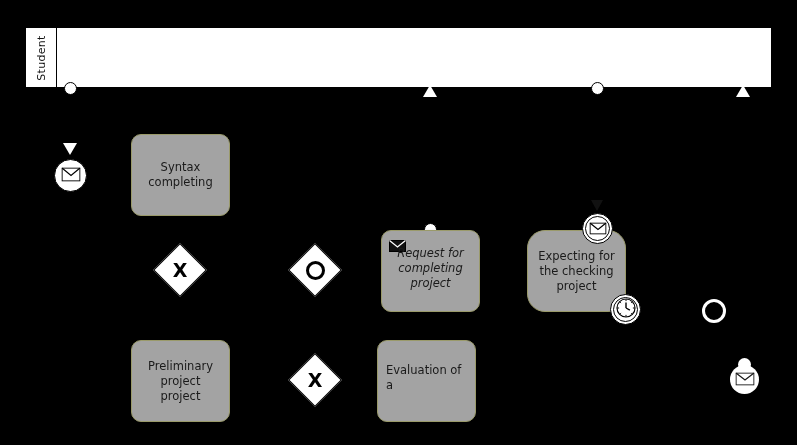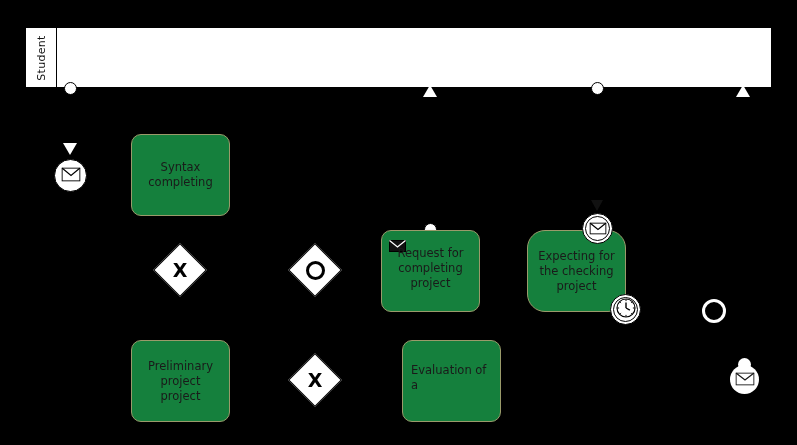--- a/index.html
+++ b/index.html
@@ -31,21 +31,21 @@
     left:50%;top:50%;
     transform:translate(-50%,-50%) rotate(-90deg);
     white-space:nowrap;
     font-size:11px;
     color:#111111;
     letter-spacing:.3px;
   }
   
   .task{
     position:absolute;
-    background:#15803d;
+    background:#a3a3a3;
     border:1px solid #9a9a6a;
     border-radius:10px;
     box-sizing:border-box;
     box-shadow:1px 1px 2px rgba(0,0,0,.45);
     padding-left:40px;
   }
   .task-label{
     position:absolute;
     left:6px;right:6px;
     top:50%;
@@ -203,21 +203,21 @@
   </div>
 
   <div class="gw-wrap" style="left:296px;top:361px;">
     <div class="gateway"></div>
     <div class="gw-icon">
       <span class="gw-x">X</span>
     </div>
   </div>
 
   <div class="conn-dot" style="left:424px;top:223px;"></div>
-  <div class="task" style="left:381px;top:230px;width:99px;height:82px;">
+  <div class="task" style="left:381px;top:230px;width:99px;height:82px;font-style:italic;">
     <span class="send-marker">
       <svg width="17" height="12" viewBox="0 0 17 12">
         <rect x="0.5" y="0.5" width="16" height="11" fill="#111111" stroke="#000000" stroke-width="1"></rect>
         <polyline points="0.5,0.5 8.5,7 16.5,0.5" fill="none" stroke="#ffffff" stroke-width="1.3"></polyline>
       </svg>
     </span>
     <div class="task-label up">
       <span>Request for</span><br>
       <span>completing</span><br>
       <span>project</span>
@@ -255,21 +255,21 @@
         <line x1="4.4" y1="4.4" x2="5.6" y2="5.6" stroke="#000" stroke-width=".8"></line>
         <line x1="15.4" y1="4.4" x2="16.6" y2="5.6" stroke="#000" stroke-width=".8"></line>
         <line x1="4.4" y1="16.6" x2="5.6" y2="15.4" stroke="#000" stroke-width=".8"></line>
         <line x1="15.4" y1="16.6" x2="16.6" y2="15.4" stroke="#000" stroke-width=".8"></line>
         <line x1="10.5" y1="10.5" x2="10.5" y2="5" stroke="#000" stroke-width="1.4"></line>
         <line x1="10.5" y1="10.5" x2="14.4" y2="12.6" stroke="#000" stroke-width="1.4"></line>
       </svg>
     </span>
   </div>
 
-  <div class="task" style="left:402px;top:340px;width:99px;height:82px;">
+  <div class="task" style="left:377px;top:340px;width:99px;height:82px;">
     <div class="task-label left up">
       <span>Evaluation of a</span><br>
     </div>
   </div>
 
   <div class="event ev-end-plain" style="left:702px;top:299px;width:24px;height:24px;"></div>
 
   <div class="conn-dot" style="left:738px;top:358px;width:13px;height:13px;background:#ffffff;border:none;"></div>
   <div class="ev-msg-end" style="left:730px;top:365px;width:29px;height:29px;">
     <span class="icon-center">

